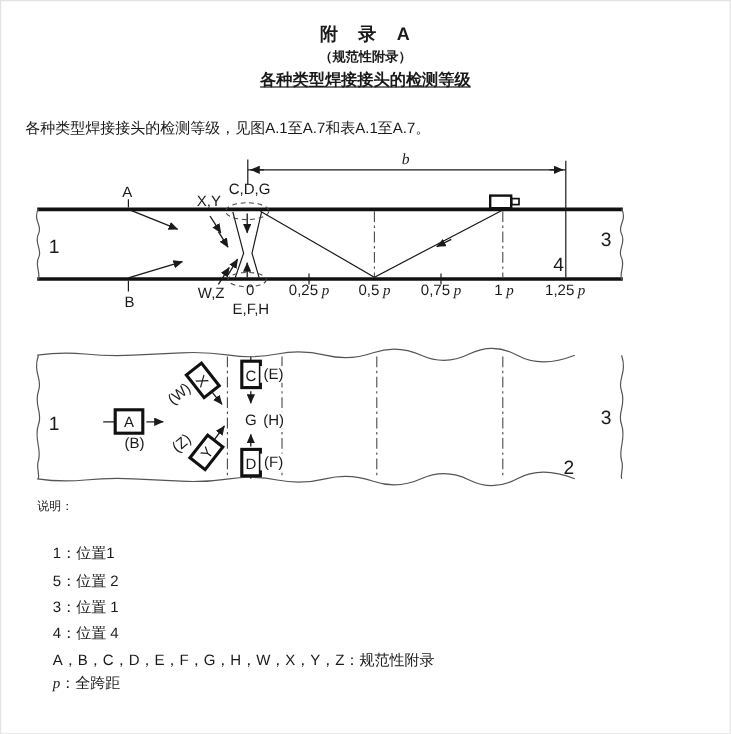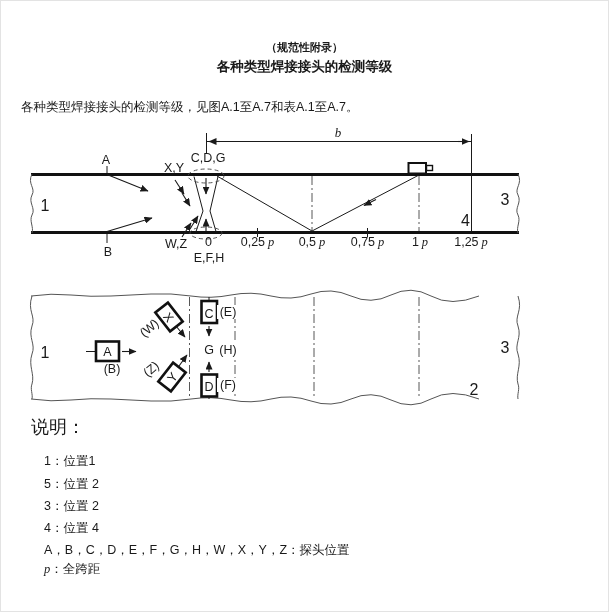--- a/index.html
+++ b/index.html
@@ -2,23 +2,23 @@
 <html><head>
 <meta charset="utf-8">
 <style>
   html,body{margin:0;padding:0;}
   body{width:609px;height:612px;background:#fff;font-family:"Liberation Sans",sans-serif;color:#1a1a1a;}
   .page{position:relative;width:607px;height:610px;background:#fff;border:1px solid #e3e3e3;overflow:hidden;}
   .abs{position:absolute;}
   .ctr{left:0;width:100%;text-align:center;}
   .t1{top:18px;font-size:15px;font-weight:bold;letter-spacing:1px;}
   .t2{top:39px;font-size:11px;font-weight:bold;}
-  .t3{top:57px;font-size:13.5px;font-weight:bold;}
+  .t3{top:57px;font-size:13.5px;font-weight:bold;text-decoration:underline;}
   .intro{top:98px;left:20px;font-size:12.5px;}
-  .legend-h{top:414px;left:30px;font-size:18px;}
+  .legend-h{top:414px;left:30px;font-size:10px;}
   .lg{left:43px;font-size:12.5px;margin-top:12px;}
   .li0{top:440px}.li1{top:463px}.li2{top:485px}.li3{top:507px}
   .lprobe{top:529px}.lb{top:551px}.lp{top:548px}
   .caption{top:588px;font-size:13.5px;font-weight:bold;}
   .it{font-style:italic;font-family:"Liberation Serif",serif;}
   svg{position:absolute;left:0;top:118px;}
   svg text{font-family:"Liberation Sans",sans-serif;fill:#1a1a1a;}
   .lbl{font-size:12.5px;}
   .big{font-size:16px;}
   .thin{stroke:#1a1a1a;stroke-width:1;fill:none;}
@@ -27,20 +27,21 @@
   .dashdot{stroke:#444;stroke-width:0.9;fill:none;stroke-dasharray:9 3 2 3;}
   .dash{stroke:#444;stroke-width:0.9;fill:none;stroke-dasharray:4 3;}
   .probe{stroke:#111;stroke-width:2.6;fill:#fff;}
   .arrow{stroke:#1a1a1a;stroke-width:1.1;fill:none;}
 </style>
 </head>
 <body>
 
 <div class="page">
 
+  <div class="abs ctr t1">附　录　A</div>
   <div class="abs ctr t2">（规范性附录）</div>
   <div class="abs ctr t3">各种类型焊接接头的检测等级</div>
   <div class="abs intro">各种类型焊接接头的检测等级，见图A.1至A.7和表A.1至A.7。</div>
 
   <svg width="609" height="292" viewBox="0 118 609 292">
     <defs>
       <marker id="arw" markerWidth="9" markerHeight="7" refX="7.5" refY="3.5" orient="auto" markerUnits="userSpaceOnUse">
         <path d="M0,0 L8,3.5 L0,7 Z" fill="#1a1a1a"></path>
       </marker>
     </defs>
@@ -167,18 +168,18 @@
 
       <text class="big" x="44" y="357" text-anchor="middle">1</text>
       <text class="big" x="504" y="352" text-anchor="middle">3</text>
       <text class="big" x="473" y="394" text-anchor="middle">2</text>
     </g>
   </svg>
 
   <div class="abs legend-h">说明：</div>
   <div class="abs lg li0">1：位置1</div>
   <div class="abs lg li1">5：位置 2</div>
-  <div class="abs lg li2">3：位置 2</div>
+  <div class="abs lg li2">3：位置 1</div>
   <div class="abs lg li3">4：位置 4</div>
-  <div class="abs lg lprobe">A，B，C，D，E，F，G，H，W，X，Y，Z：探头位置</div>
+  <div class="abs lg lprobe">A，B，C，D，E，F，G，H，W，X，Y，Z：规范性附录</div>
   <div class="abs lg lp"><span class="it">p</span><span>：全跨距</span></div>
 
 </div>
 
 </body></html>

